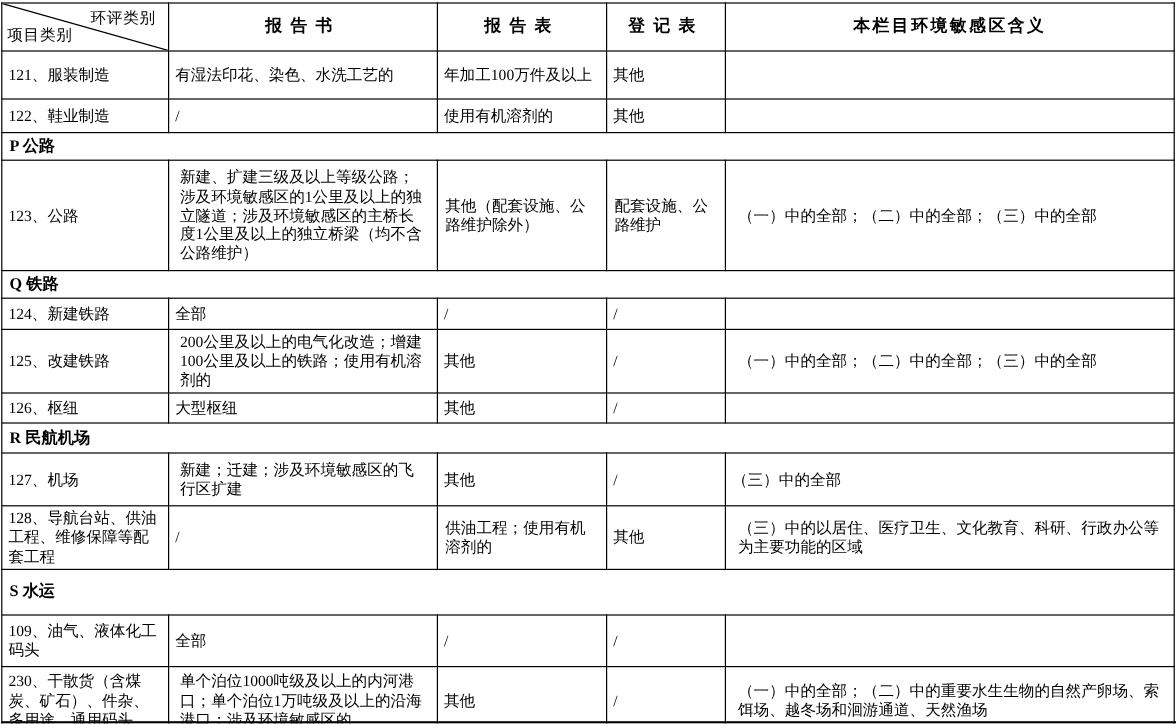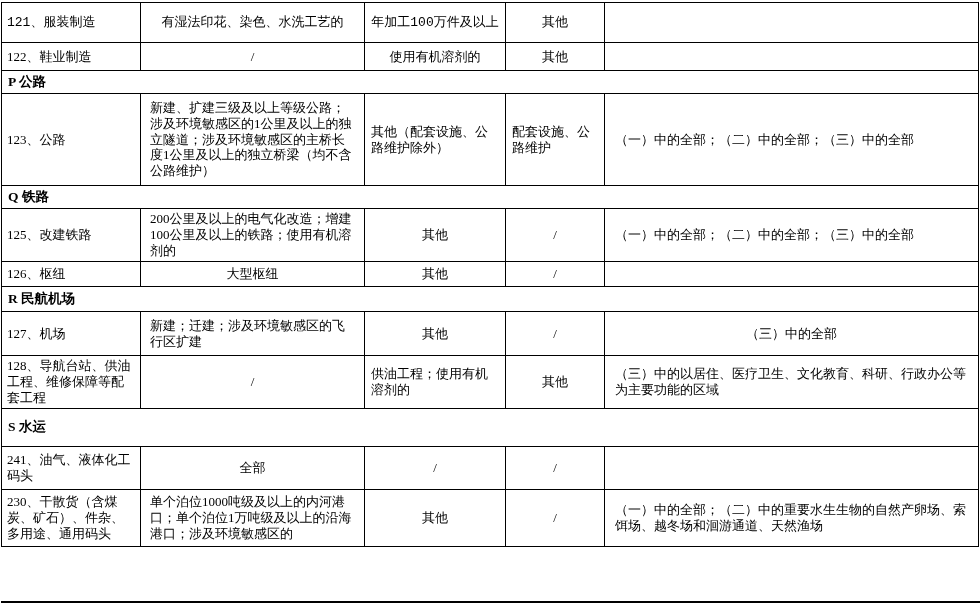--- a/index.html
+++ b/index.html
@@ -29,21 +29,21 @@
   td {
     border: 1px solid #000000;
     font-size: 13px;
     line-height: 1.22;
     vertical-align: middle;
     padding: 2px 5px;
     overflow: hidden;
     word-break: break-all;
   }
   .align-left   { text-align: left; }
-  .align-center { text-align: center; }
+  .align-center { text-align: left; }
   td.c0 { padding: 2px 4px 2px 5px; }
   td.c1.align-left { padding: 2px 9px; }
   td.c2.align-left { padding: 2px 6px; }
   td.c3.align-left { padding: 2px 6px; }
   td.c4.align-left { padding: 2px 10px; }
 
   .header-row td {
     font-weight: bold;
     font-size: 14px;
     text-align: center;
@@ -80,21 +80,21 @@
   .diag-bottom {
     position: absolute;
     bottom: 5px; left: 4px;
     font-size: 13px;
     font-weight: normal;
     letter-spacing: 0.05em;
   }
 
   
   tr[data-name="header-row"] { height: 40px; }
-  tr[data-name="row-121"]   { height: 40px; font-family: Liberation Mono, monospace; }
+  tr[data-name="row-121"]   { height: 40px; }
   tr[data-name="row-122"]   { height: 28px; }
   tr[data-name="section-p"] { height: 23px; }
   tr[data-name="row-123"]   { height: 92px; }
   tr[data-name="section-q"] { height: 23px; }
   tr[data-name="row-124"]   { height: 26px; }
   tr[data-name="row-125"]   { height: 53px; }
   tr[data-name="row-126"]   { height: 25px; }
   tr[data-name="section-r"] { height: 25px; }
   tr[data-name="row-127"]   { height: 44px; margin-top: 35px; }
   tr[data-name="row-128"]   { height: 53px; }
@@ -116,20 +116,33 @@
 <div class="page" data-name="document-page">
   <table class="eia-table" data-name="eia-category-table">
     <colgroup>
       <col style="width:139px">
       <col style="width:224px">
       <col style="width:141px">
       <col style="width:99px">
       <col style="width:374px">
     </colgroup>
     <tbody id="table-body">
+      <tr class="header-row" data-name="header-row">
+        <td class="diag-cell" data-name="diagonal-header-cell">
+          <svg viewBox="0 0 100 100" preserveAspectRatio="none" data-name="diagonal-divider-line">
+            <line x1="0" y1="0" x2="100" y2="100" stroke="#000000" stroke-width="1" vector-effect="non-scaling-stroke"></line>
+          </svg>
+          <span class="diag-top" data-name="header-eia-category-label">环评类别</span>
+          <span class="diag-bottom" data-name="header-project-category-label">项目类别</span>
+        </td>
+        <td class="sp" data-name="header-report-book">报告书</td>
+        <td class="sp" data-name="header-report-form">报告表</td>
+        <td class="sp" data-name="header-registration-form">登记表</td>
+        <td class="sp2" data-name="header-sensitive-area-meaning">本栏目环境敏感区含义</td>
+      </tr>
     <tr data-name="row-121">
           <td class="c0 align-left" data-name="table-cell">121、服装制造</td>
           <td class="c1 align-center" data-name="table-cell">有湿法印花、染色、水洗工艺的</td>
           <td class="c2 align-center" data-name="table-cell">年加工100万件及以上</td>
           <td class="c3 align-center" data-name="table-cell">其他</td>
           <td class="c4 align-left" data-name="table-cell"></td>
         </tr>
         <tr data-name="row-122">
           <td class="c0 align-left" data-name="table-cell">122、鞋业制造</td>
           <td class="c1 align-center" data-name="table-cell">/</td>
@@ -143,20 +156,27 @@
         <tr data-name="row-123">
           <td class="c0 align-left" data-name="table-cell">123、公路</td>
           <td class="c1 align-left" data-name="table-cell">新建、扩建三级及以上等级公路；涉及环境敏感区的1公里及以上的独立隧道；涉及环境敏感区的主桥长度1公里及以上的独立桥梁（均不含公路维护）</td>
           <td class="c2 align-left" data-name="table-cell">其他（配套设施、公路维护除外）</td>
           <td class="c3 align-left" data-name="table-cell">配套设施、公路维护</td>
           <td class="c4 align-left" data-name="table-cell">（一）中的全部；（二）中的全部；（三）中的全部</td>
         </tr>
         <tr data-name="section-q">
           <td colspan="5" class="section-cell" data-name="section-label">Q 铁路</td>
         </tr>
+        <tr data-name="row-124">
+          <td class="c0 align-left" data-name="table-cell">124、新建铁路</td>
+          <td class="c1 align-center" data-name="table-cell">全部</td>
+          <td class="c2 align-center" data-name="table-cell">/</td>
+          <td class="c3 align-center" data-name="table-cell">/</td>
+          <td class="c4 align-left" data-name="table-cell"></td>
+        </tr>
         <tr data-name="row-125">
           <td class="c0 align-left" data-name="table-cell">125、改建铁路</td>
           <td class="c1 align-left" data-name="table-cell">200公里及以上的电气化改造；增建100公里及以上的铁路；使用有机溶剂的</td>
           <td class="c2 align-center" data-name="table-cell">其他</td>
           <td class="c3 align-center" data-name="table-cell">/</td>
           <td class="c4 align-left" data-name="table-cell">（一）中的全部；（二）中的全部；（三）中的全部</td>
         </tr>
         <tr data-name="row-126">
           <td class="c0 align-left" data-name="table-cell">126、枢纽</td>
           <td class="c1 align-center" data-name="table-cell">大型枢纽</td>
@@ -178,21 +198,21 @@
           <td class="c0 align-left" data-name="table-cell">128、导航台站、供油工程、维修保障等配套工程</td>
           <td class="c1 align-center" data-name="table-cell">/</td>
           <td class="c2 align-left" data-name="table-cell">供油工程；使用有机溶剂的</td>
           <td class="c3 align-center" data-name="table-cell">其他</td>
           <td class="c4 align-left" data-name="table-cell">（三）中的以居住、医疗卫生、文化教育、科研、行政办公等为主要功能的区域</td>
         </tr>
         <tr data-name="section-s">
           <td colspan="5" class="section-cell" data-name="section-label">S 水运</td>
         </tr>
         <tr data-name="row-129">
-          <td class="c0 align-left" data-name="table-cell">241、油气、液体化工码头</td>
+          <td class="c0 align-left" data-name="table-cell">109、油气、液体化工码头</td>
           <td class="c1 align-center" data-name="table-cell">全部</td>
           <td class="c2 align-center" data-name="table-cell">/</td>
           <td class="c3 align-center" data-name="table-cell">/</td>
           <td class="c4 align-left" data-name="table-cell"></td>
         </tr>
         <tr data-name="row-130">
           <td class="c0 align-left" data-name="table-cell">230、干散货（含煤炭、矿石）、件杂、多用途、通用码头</td>
           <td class="c1 align-left" data-name="table-cell">单个泊位1000吨级及以上的内河港口；单个泊位1万吨级及以上的沿海港口；涉及环境敏感区的</td>
           <td class="c2 align-center" data-name="table-cell">其他</td>
           <td class="c3 align-center" data-name="table-cell">/</td>

